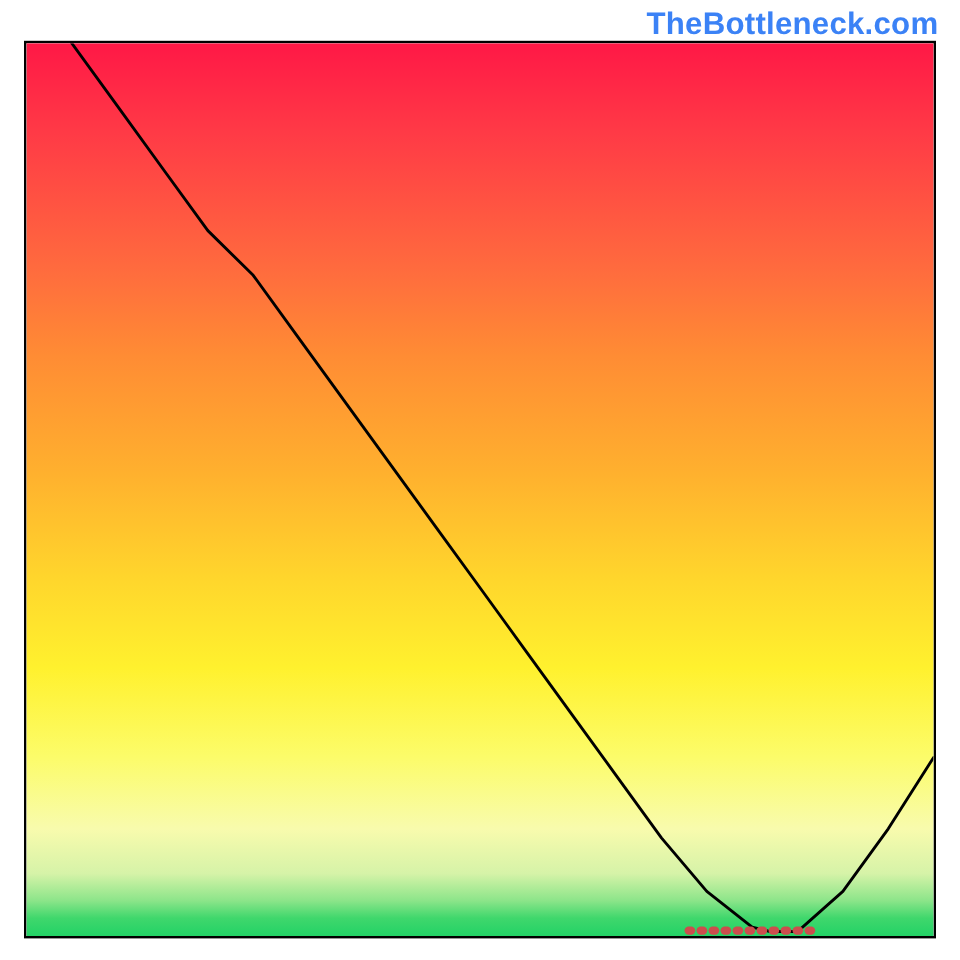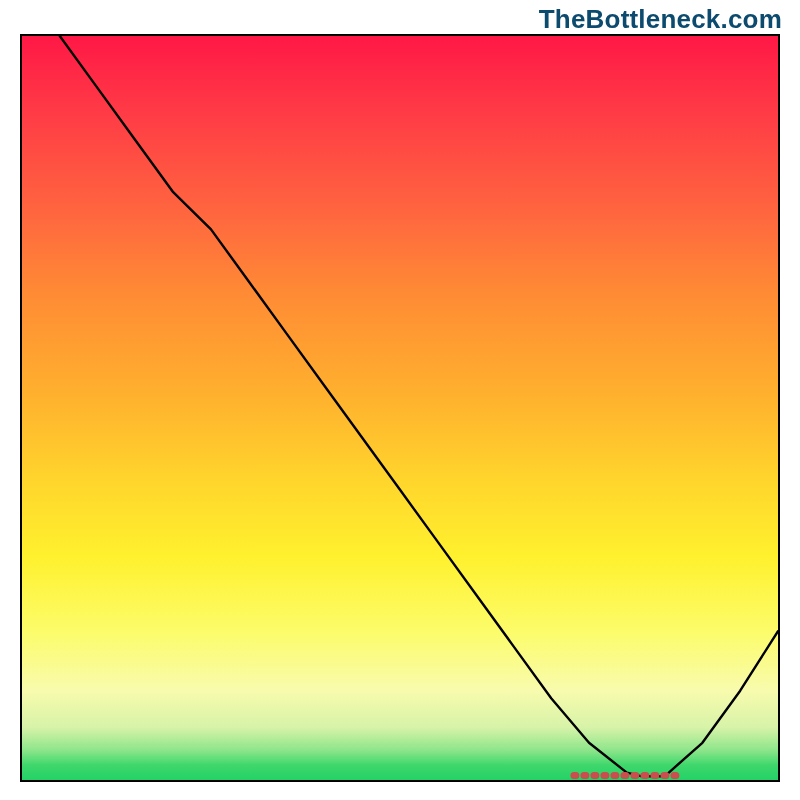--- a/index.html
+++ b/index.html
@@ -15,21 +15,21 @@
     position: relative;
     width: 800px;
     height: 800px;
   }
   .watermark {
     position: absolute;
     top: 4px;
     right: 18px;
     font-size: 26px;
     font-weight: 600;
-    color: #0c4a6e;
+    color: #3b82f6;
     letter-spacing: 0.2px;
     user-select: none;
     text-align: right;
   }
   .plot {
     position: absolute;
     left: 20px;
     top: 34px;
     width: 760px;
     height: 748px;

